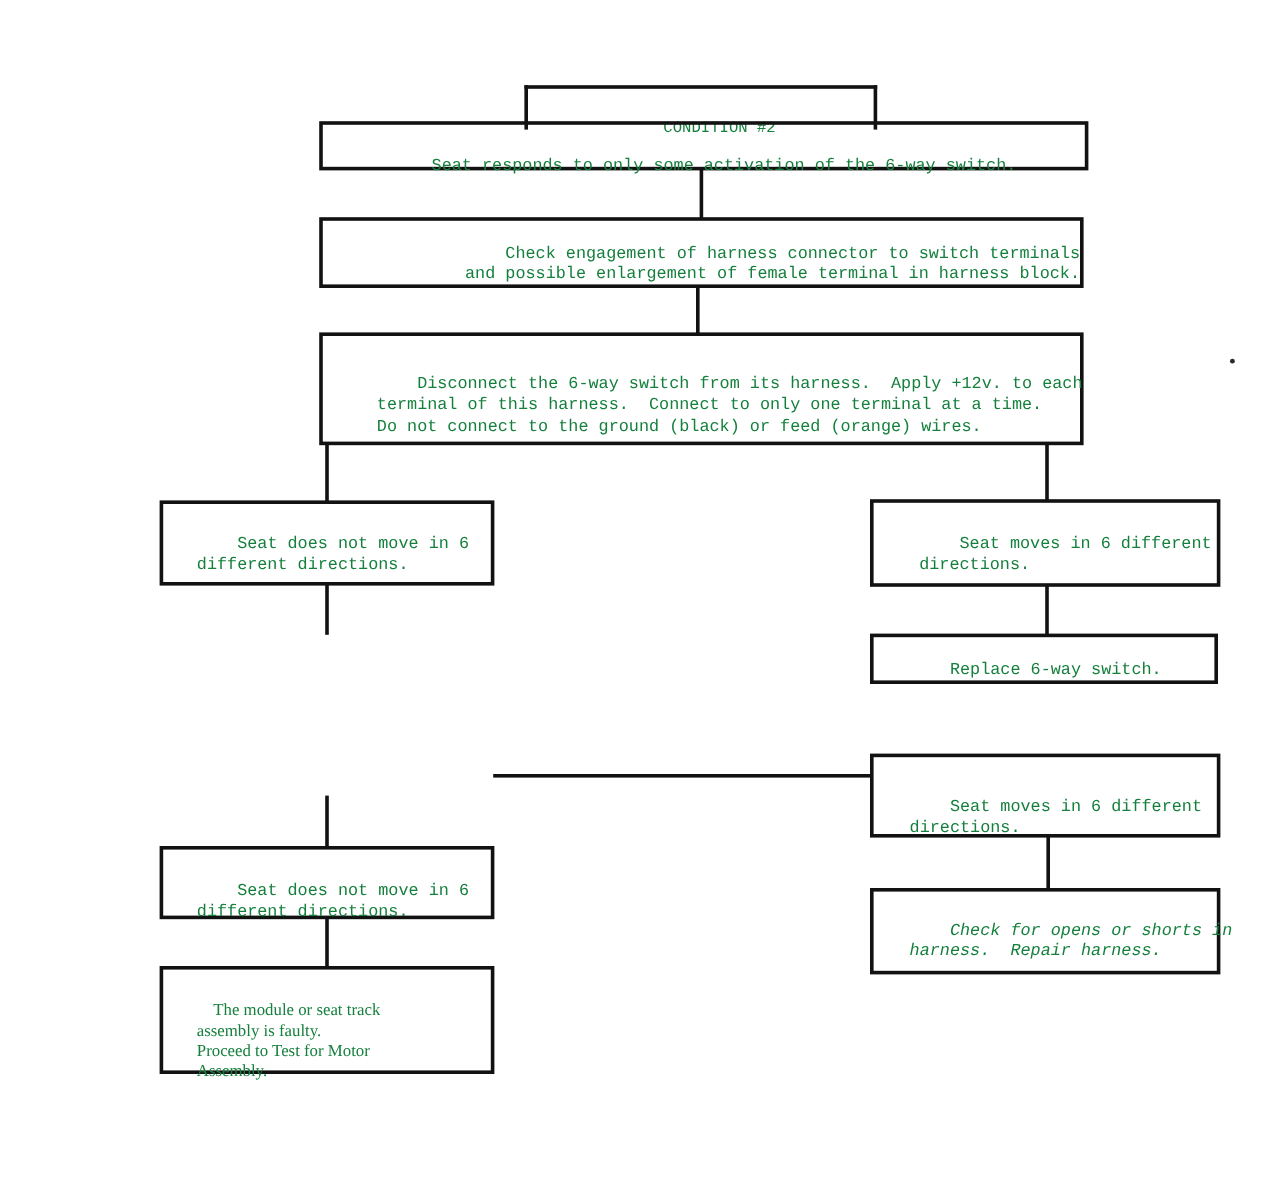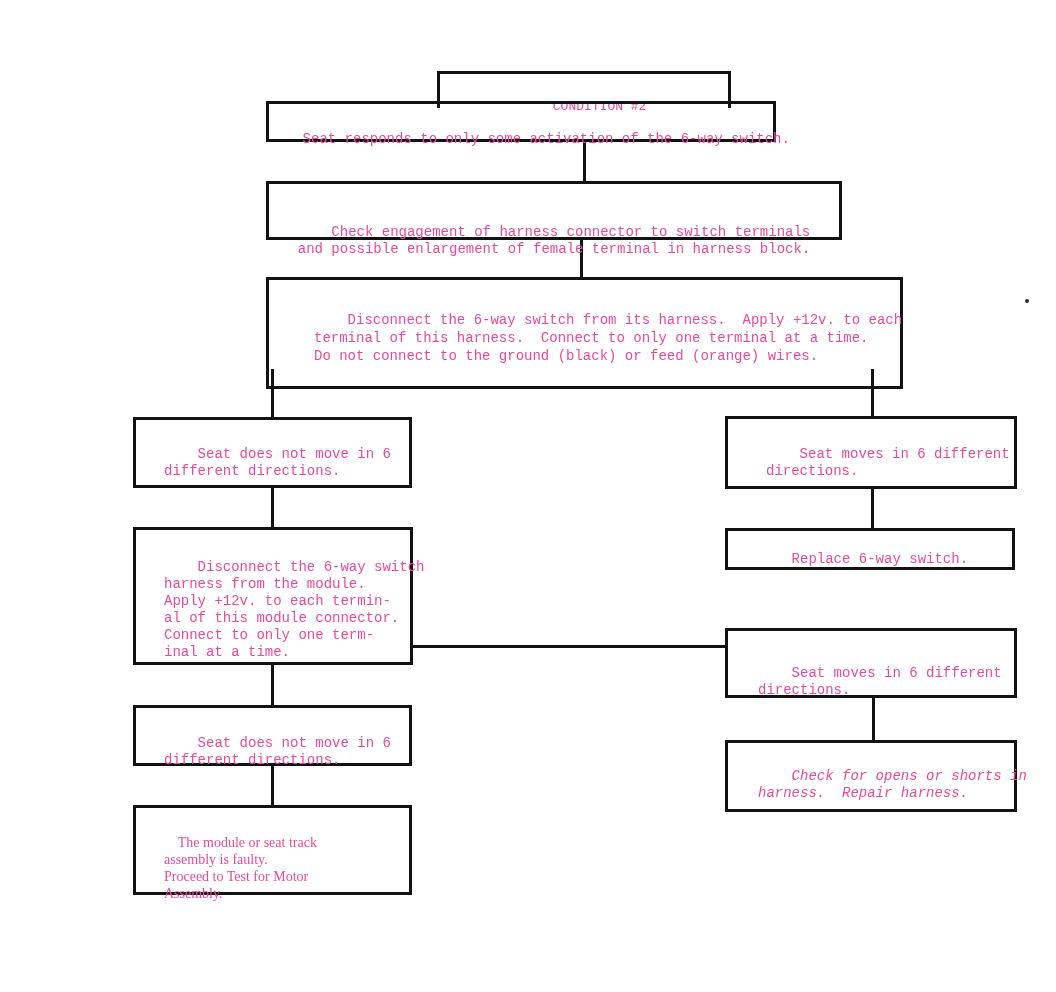--- a/index.html
+++ b/index.html
@@ -6,21 +6,21 @@
     margin: 0;
     padding: 0;
     background: #ffffff;
   }
   #page {
     position: relative;
     width: 1056px;
     height: 992px;
     background: #ffffff;
     font-family: "Liberation Mono", "DejaVu Sans Mono", monospace;
-    color: #ec4899;
+    color: #15803d;
     overflow: hidden;
   }
   .box {
     position: absolute;
     box-sizing: border-box;
     border: 3px solid #121212;
     background: transparent;
     white-space: pre;
     line-height: 17px;
     font-size: 14px;
@@ -55,48 +55,40 @@
   <div class="vline" style="left:871px; top:487px; height:43px;"></div>
   <div class="vline" style="left:271px; top:663px; height:44px;"></div>
   <div class="vline" style="left:271px; top:764px; height:43px;"></div>
   <div class="hline" style="left:411px; top:645px; width:316px;"></div>
   <div class="vline" style="left:872px; top:696px; height:46px;"></div>
 
   <div class="box no-bottom t-center" style="left:437px; top:71px; width:294px; height:37px; padding-top:7px; font-size:13px;">
     <span>CONDITION #2</span>
   </div>
 
-  <div class="box t-center" style="left:266px; top:101px; width:510px; height:41px; padding-top:10px;">
+  <div class="box t-center" style="left:266px; top:101px; width:641px; height:41px; padding-top:10px;">
     <span>Seat responds to only some activation of the 6-way switch.</span>
   </div>
 
-  <div class="box t-center" style="left:266px; top:181px; width:576px; height:59px; padding-top:23px;">
+  <div class="box t-center" style="left:266px; top:181px; width:637px; height:59px; padding-top:3px;text-align:right;">
     <span>Check engagement of harness connector to switch terminals
 and possible enlargement of female terminal in harness block.</span>
   </div>
 
-  <div class="box" style="left:266px; top:277px; width:637px; height:112px; padding:13px 0 0 45px; line-height:18px;">
+  <div class="box" style="left:266px; top:277px; width:637px; height:94px; padding:13px 0 0 45px; line-height:18px;">
     <span>Disconnect the 6-way switch from its harness.  Apply +12v. to each
 terminal of this harness.  Connect to only one terminal at a time.
 Do not connect to the ground (black) or feed (orange) wires.</span>
   </div>
 
   <div class="box t-side" style="left:133px; top:417px; width:279px; height:71px; padding:9px 0 0 28px;">
     <span>Seat does not move in 6
 different directions.</span>
   </div>
 
-  <div class="box t-side" style="left:133px; top:527px; width:280px; height:138px; padding:12px 0 0 28px;">
-    <span>Disconnect the 6-way switch
-harness from the module.
-Apply +12v. to each termin-
-al of this module connector.
-Connect to only one term-
-inal at a time.</span>
-  </div>
 
   <div class="box t-side" style="left:133px; top:705px; width:279px; height:61px; padding:10px 0 0 28px;">
     <span>Seat does not move in 6
 different directions.</span>
   </div>
 
   <div class="box t-side" style="left:133px; top:805px; width:279px; height:90px; padding:9px 0 0 28px;font-family:Liberation Serif, serif;">
     <span>The module or seat track
 assembly is faulty.
 Proceed to Test for Motor

